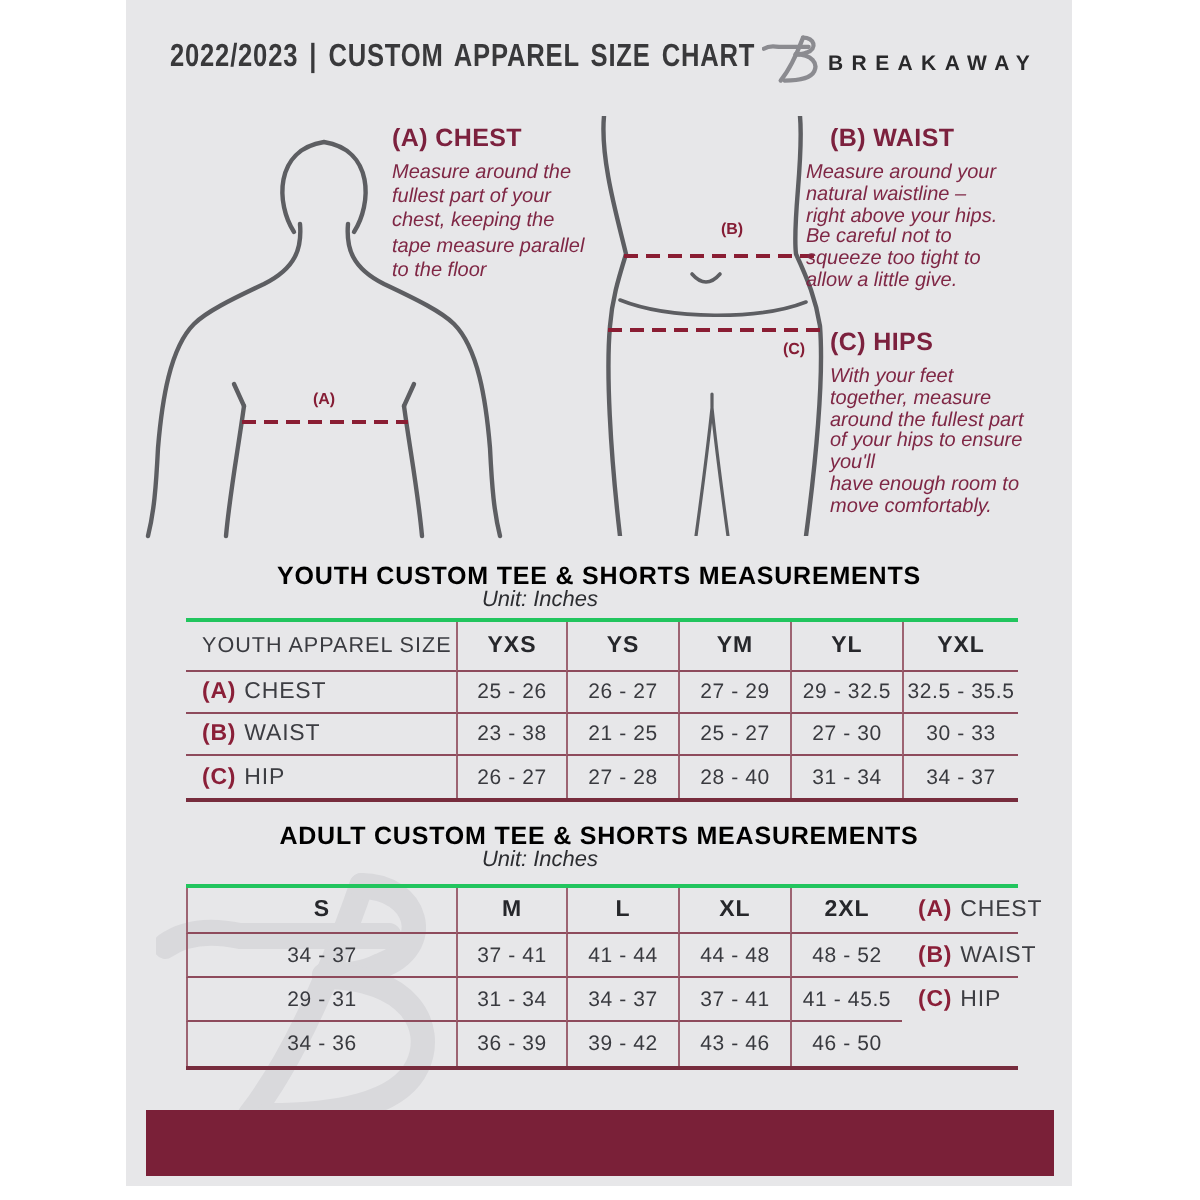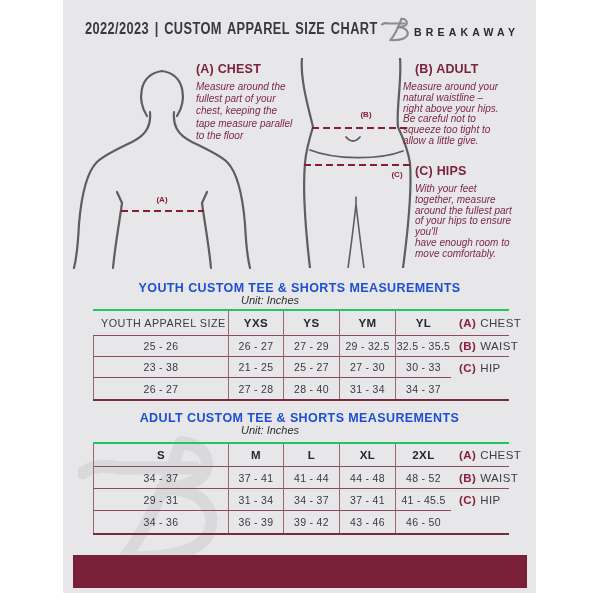--- a/index.html
+++ b/index.html
@@ -18,21 +18,21 @@
          color:#29292b;white-space:nowrap}
 
   
   .ins-h{font-weight:bold;font-size:12.5px;color:#7c213e;letter-spacing:.2px;white-space:nowrap}
   .ins-b{font-style:italic;font-size:10px;color:#7f2745;white-space:pre-line}
   .lh12{line-height:12.2px}.lh10{line-height:10.8px}
   .marker{font-size:8px;font-weight:bold;color:#851d35;text-align:center;width:28px}
 
   
   .sec-title{left:63px;width:473px;text-align:center;font-weight:bold;font-size:12.5px;
-             color:#1d4ed8;letter-spacing:.4px}
+             color:#000000;letter-spacing:.4px}
   .sec-unit{left:63px;width:414px;text-align:center;font-style:italic;font-size:11px;color:#2c2d31}
 
   
   .size-table{display:grid;grid-template-columns:135px 55px 56px 56px 56px 58px;
               border-top:2px solid #22c55e;border-bottom:2px solid #772c3d;width:416px}
   .st-youth{left:93px;top:309px;grid-template-rows:25px 21px 21px 21px}
   .st-adult{left:93px;top:442px;grid-template-rows:23px 22px 22px 22px}
   .cell{display:flex;align-items:center;justify-content:center;border-bottom:1px solid #8e4b5c;
         background:transparent}
   .cell.lastrow{border-bottom:none}
@@ -90,21 +90,21 @@
   <path class="bodyline" d="M112,0 C114,22 108,52 110,69 C116,82 120,92 122,105 C124,132 120,172 115,210"></path>
   <path class="bodyline" style="stroke-width:1.8" d="M58,79 Q65,87 72,79"></path>
   <path class="bodyline" style="stroke-width:1.8" d="M22,92 C47,102 92,102 115,93"></path>
   <path class="bodyline" style="stroke-width:1.6" d="M68,139 C68,143 68,145 68,146 M68,146 C66,165 63,188 60,210 M68,146 C70,165 73,188 76,210"></path>
   <line class="dash" x1="24" y1="70" x2="121" y2="70"></line>
   <line class="dash" x1="16" y1="107" x2="124" y2="107"></line>
 </svg>
 <div class="abs marker" style="left:352px;top:110px">(B)</div>
 <div class="abs marker" style="left:383px;top:170px">(C)</div>
 
-<div class="abs ins-h" style="left:415px;top:62px">(B) ADULT</div>
+<div class="abs ins-h" style="left:415px;top:62px">(B) WAIST</div>
 <div class="abs ins-b lh10" style="left:403px;top:82px;width:122px">Measure around your
 natural waistline –
 right above your hips.
 Be careful not to
 squeeze too tight to
 allow a little give.</div>
 
 <div class="abs ins-h" style="left:415px;top:164px">(C) HIPS</div>
 <div class="abs ins-b lh10" style="left:415px;top:184px;width:125px">With your feet
 together, measure
@@ -123,20 +123,21 @@
   <path class="wmline" d="M22,3 C28,3 30,9 24,11 C22,12 20,12 18,12"></path>
   <path class="wmline" d="M18,12 C27,12 30,17 28,21 C26,25 19,26 12,26"></path>
 </svg>
 
 <div class="abs size-table st-youth">
   <div class="cell lab corner">YOUTH APPAREL SIZE</div>
   <div class="cell vl sizehead">YXS</div>
   <div class="cell vl sizehead">YS</div>
   <div class="cell vl sizehead">YM</div>
   <div class="cell vl sizehead">YL</div>
+  <div class="cell vl sizehead">YXL</div>
 
   <div class="cell lab rowlab">
     <b>(A)</b>
     <span>CHEST</span>
   </div>
   <div class="cell vl val">25 - 26</div>
   <div class="cell vl val">26 - 27</div>
   <div class="cell vl val">27 - 29</div>
   <div class="cell vl val">29 - 32.5</div>
   <div class="cell vl val">32.5 - 35.5</div>

